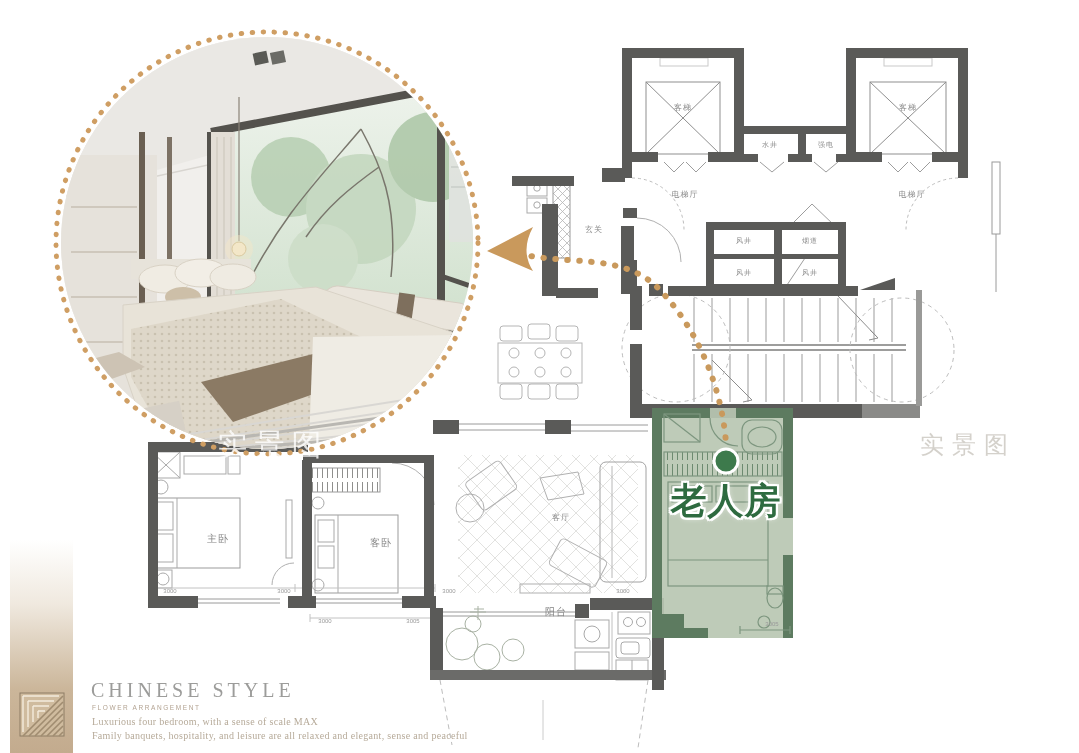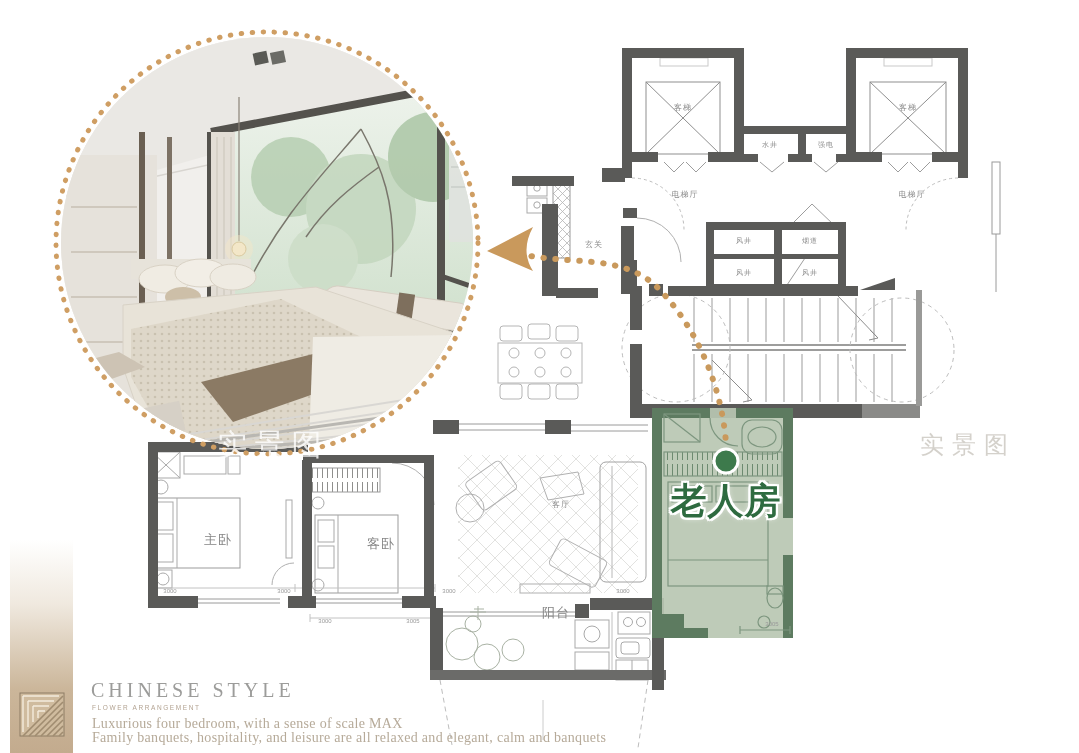--- a/index.html
+++ b/index.html
@@ -1,21 +1,21 @@
 <!DOCTYPE html>
 <html><head>
 <meta charset="utf-8">
 <style>
   html,body{margin:0;padding:0;background:#fff;}
   #stage{position:relative;width:1079px;height:753px;background:#fff;overflow:hidden;
          font-family:"Liberation Sans",sans-serif;}
   
   .lbl{position:absolute;transform:translate(-50%,-50%);font-size:8px;line-height:1;
        color:#8a8a8a;letter-spacing:1px;white-space:nowrap;}
-  .lbl-lg{font-size:13px;color:#858585;}
+  .lbl-lg{font-size:10px;color:#858585;}
   .dim{position:absolute;transform:translate(-50%,-50%);font-size:6px;line-height:1;
        color:#9a9a9a;letter-spacing:0;white-space:nowrap;}
   
   .callout{position:absolute;left:616px;top:480px;width:220px;text-align:center;
            font-family:Liberation Serif, serif;font-weight:bold;
            font-size:36px;line-height:43px;color:#2e6b40;letter-spacing:1px;
            text-shadow:2px 0 0 #fff,-2px 0 0 #fff,0 2px 0 #fff,0 -2px 0 #fff,
                        2px 2px 0 #fff,-2px -2px 0 #fff,2px -2px 0 #fff,-2px 2px 0 #fff,
                        0 0 6px rgba(255,255,255,.95);}
   
@@ -32,21 +32,21 @@
   .ring{position:absolute;left:0;top:0;}
   
   .strip{position:absolute;left:10px;top:540px;width:63px;height:213px;
          background:linear-gradient(to bottom,rgba(230,220,205,0) 0%,
                     rgba(221,206,184,.45) 30%,#cbb69a 70%,#c3ab8e 100%);}
   .logo{position:absolute;left:19px;top:692px;}
   .brand-title{position:absolute;left:91px;top:679px;font-family:"Liberation Serif",serif;
                font-size:20px;letter-spacing:4px;color:#9c9c9a;}
   .brand-sub{position:absolute;left:92px;top:704px;font-size:6.5px;letter-spacing:1.6px;
              color:#b3a392;font-family:"Liberation Sans",sans-serif;}
-  .brand-desc{position:absolute;left:92px;font-size:14px;color:#b6aa99;letter-spacing:.3px;
+  .brand-desc{position:absolute;left:92px;font-size:10px;color:#b6aa99;letter-spacing:.3px;
               font-family:"Liberation Serif",serif;}
   svg{display:block;}
 </style>
 </head>
 <body>
 
 <div id="stage">
 
   <svg width="1079" height="753" viewBox="0 0 1079 753" style="position:absolute;left:0;top:0;">
     <defs>
@@ -295,22 +295,22 @@
   <span class="lbl" style="left:683px;top:108px">客梯</span>
   <span class="lbl" style="left:908px;top:108px">客梯</span>
   <span class="lbl" style="left:770px;top:144px;font-size:7px">水井</span>
   <span class="lbl" style="left:826px;top:144px;font-size:7px">强电</span>
   <span class="lbl" style="left:685px;top:195px">电梯厅</span>
   <span class="lbl" style="left:912px;top:195px">电梯厅</span>
   <span class="lbl" style="left:744px;top:240px;font-size:7px">风井</span>
   <span class="lbl" style="left:810px;top:240px;font-size:7px">烟道</span>
   <span class="lbl" style="left:744px;top:272px;font-size:7px">风井</span>
   <span class="lbl" style="left:810px;top:272px;font-size:7px">风井</span>
-  <span class="lbl" style="left:594px;top:245px">玄关</span>
-  <span class="lbl" style="left:561px;top:505px">客厅</span>
+  <span class="lbl" style="left:594px;top:230px">玄关</span>
+  <span class="lbl" style="left:561px;top:518px">客厅</span>
   <span class="lbl lbl-lg" style="left:218px;top:539px">主卧</span>
   <span class="lbl lbl-lg" style="left:381px;top:543px">客卧</span>
   <span class="lbl lbl-lg" style="left:556px;top:612px">阳台</span>
 
   <span class="dim" style="left:170px;top:591px">3000</span>
   <span class="dim" style="left:284px;top:591px">3000</span>
   <span class="dim" style="left:325px;top:621px">3000</span>
   <span class="dim" style="left:413px;top:621px">3005</span>
   <span class="dim" style="left:449px;top:591px">3000</span>
   <span class="dim" style="left:623px;top:591px">3000</span>
@@ -418,15 +418,15 @@
     <g stroke="#a08c70" stroke-width="1.6">
       <path d="M10 44 L44 10 M16 44 L44 16 M22 44 L44 22 M28 44 L44 28 M34 44 L44 34 M40 44 L44 40 M4 44 L44 4"></path>
     </g>
     <g stroke="#f4ecdd" stroke-width="1.4" fill="none">
       <path d="M4 4 H40 M4 4 V40 M9 9 H35 M9 9 V35 M14 14 H30 M14 14 V30 M19 19 H26 M19 19 V26"></path>
     </g>
   </svg>
   <div class="brand-title">CHINESE STYLE</div>
   <div class="brand-sub">FLOWER ARRANGEMENT</div>
   <div class="brand-desc" style="top:716px">Luxurious four bedroom, with a sense of scale MAX</div>
-  <div class="brand-desc" style="top:730px">Family banquets, hospitality, and leisure are all relaxed and elegant, calm and banquets</div>
+  <div class="brand-desc" style="top:730px">Family banquets, hospitality, and leisure are all relaxed and elegant, sense and peaceful</div>
 
 </div>
 
 </body></html>

